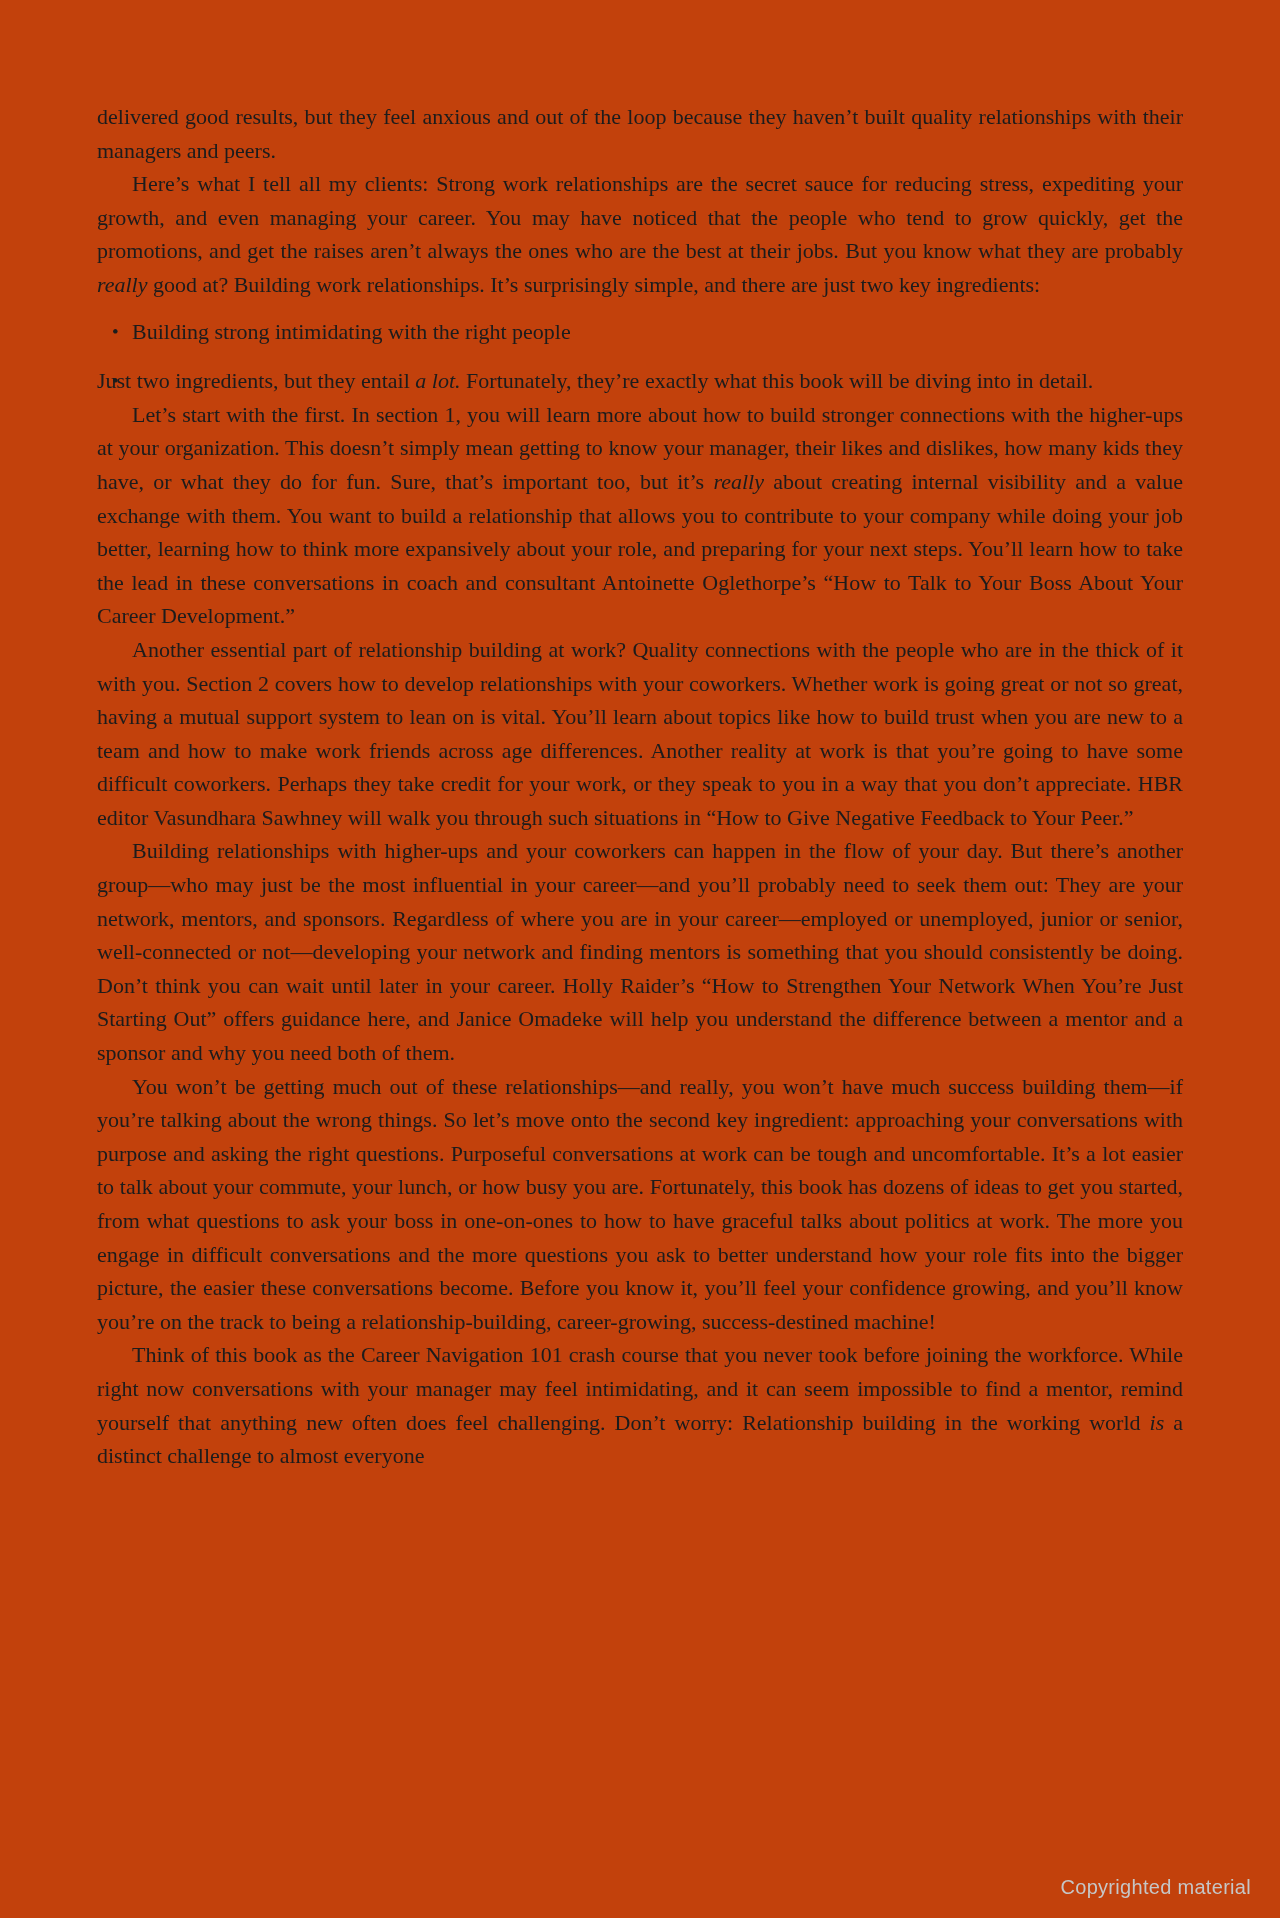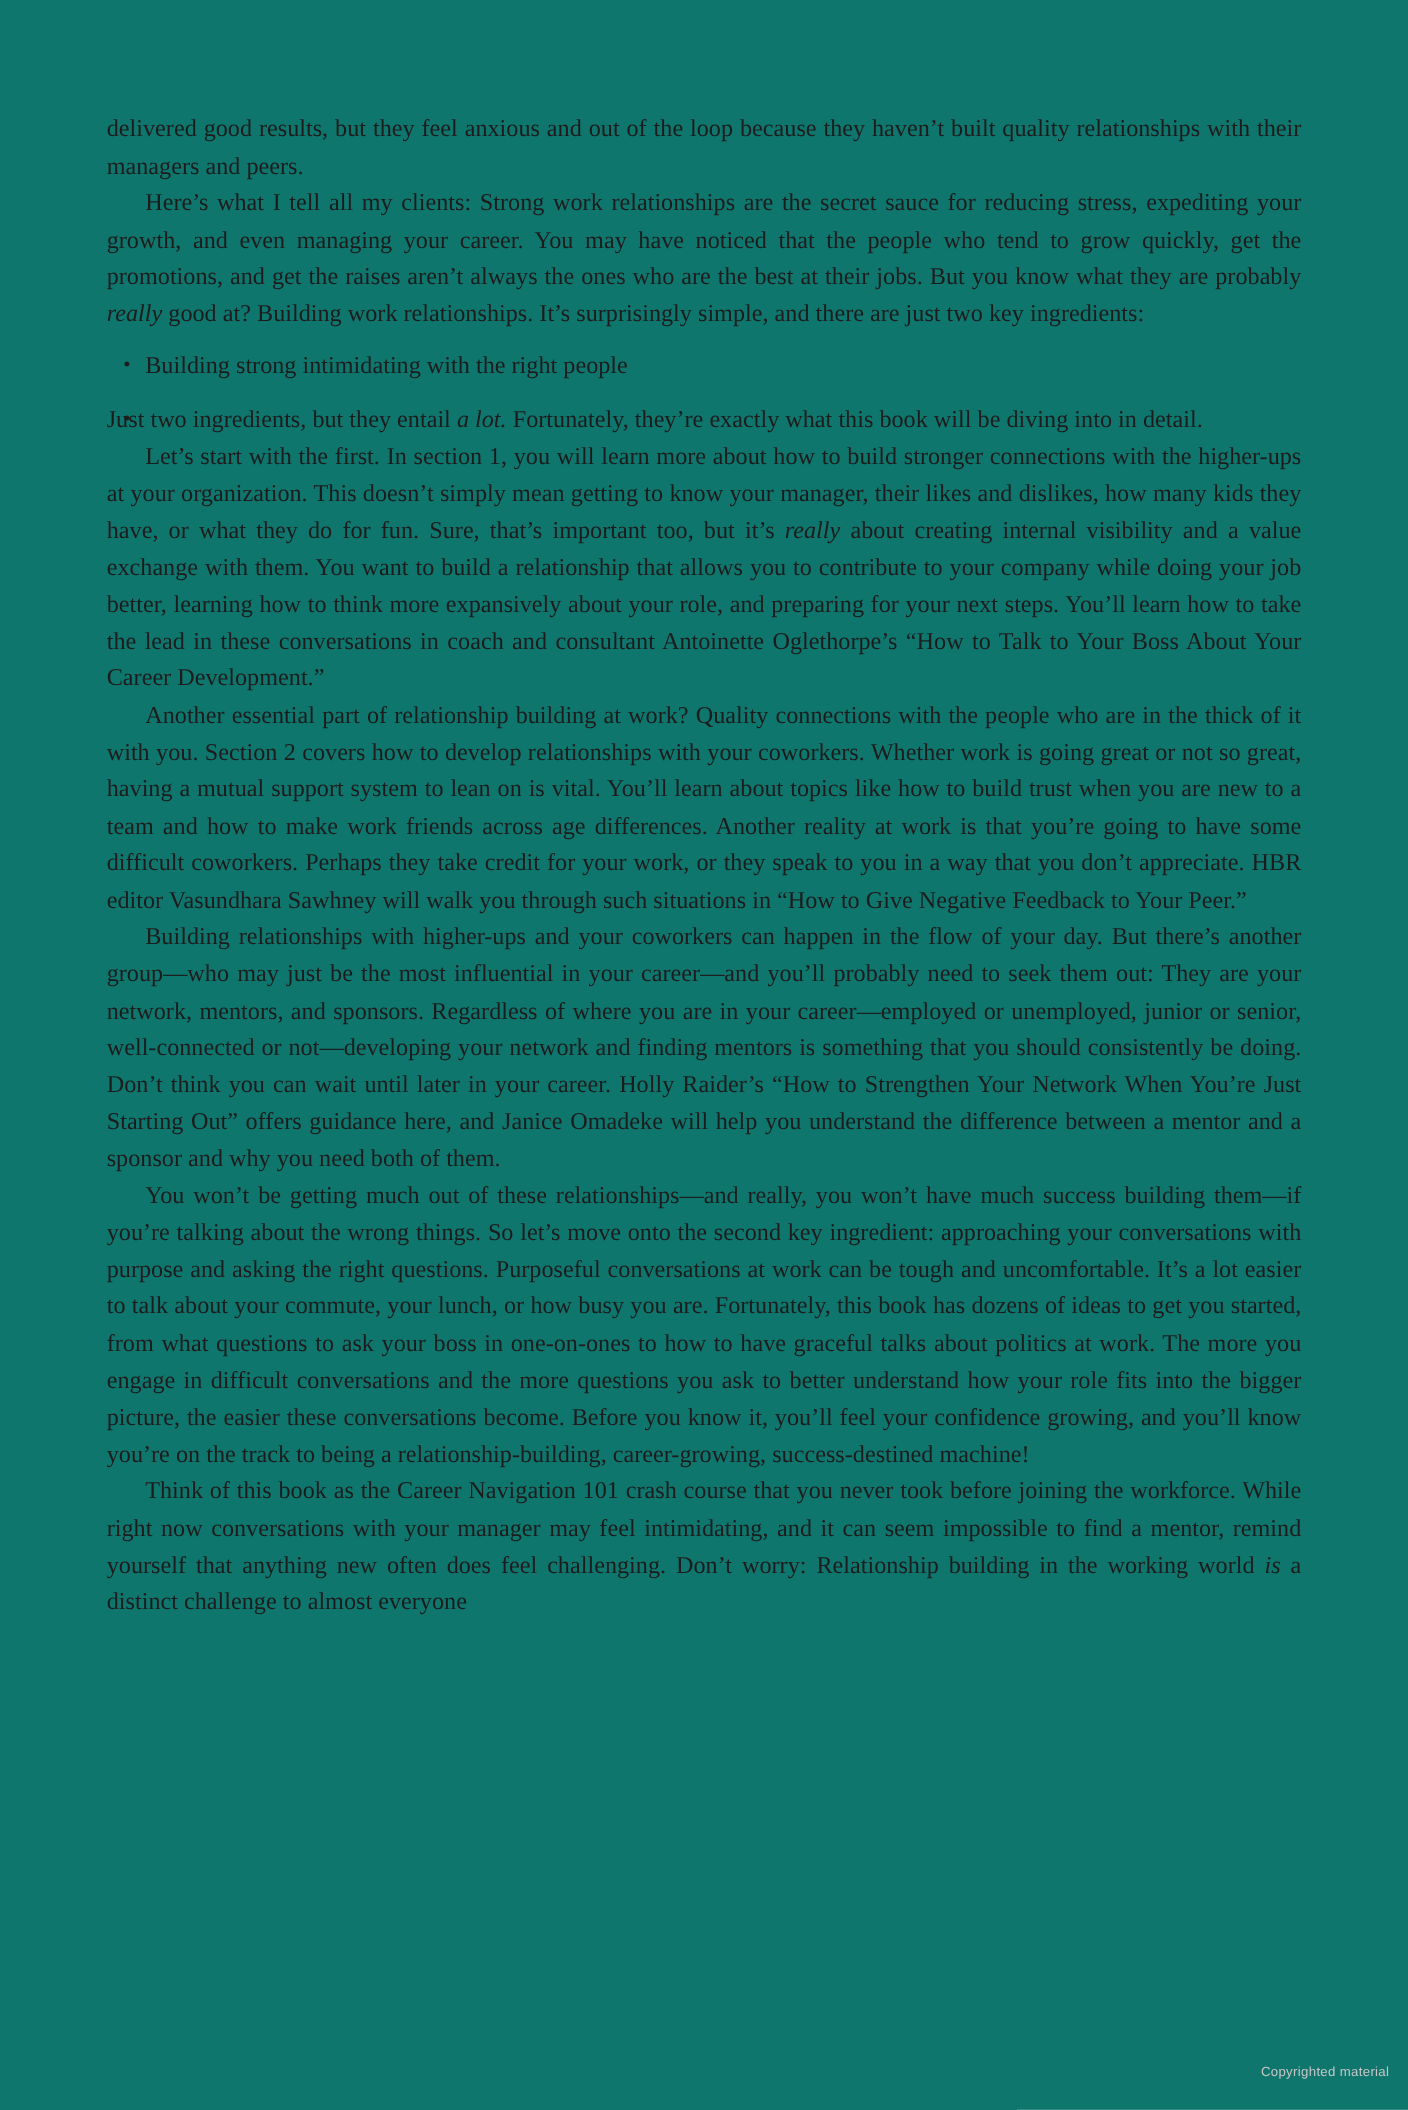--- a/index.html
+++ b/index.html
@@ -7,21 +7,21 @@
     width: 1280px;
     height: 1918px;
     background: #ffffff;
     position: relative;
     overflow: hidden;
     font-family: "Liberation Serif", serif;
   }
   .page {
     position: absolute;
     inset: 0;
-    background: #0f766e;
+    background: #c2410c;
   }
   .text-block {
     position: absolute;
     left: 97px;
     top: 100px;
     width: 1086px;
     color: #1c1c1c;
     font-size: 22px;
     line-height: 33.6px;
     text-align: justify;
@@ -49,24 +49,24 @@
   }
   .bullet-glyph {
     position: absolute;
     left: 15px;
     top: 0;
     font-size: 19px;
   }
   i { font-style: italic; }
   .watermark {
     position: absolute;
-    right: 17px;
+    right: 29px;
     top: 1876px;
     font-family: "Liberation Sans", sans-serif;
-    font-size: 12px;
+    font-size: 20px;
     color: #c6c6c6;
     letter-spacing: 0.3px;
   }
 </style>
 </head>
 <body>
 
 <div class="page">
   <div class="text-block">
 

